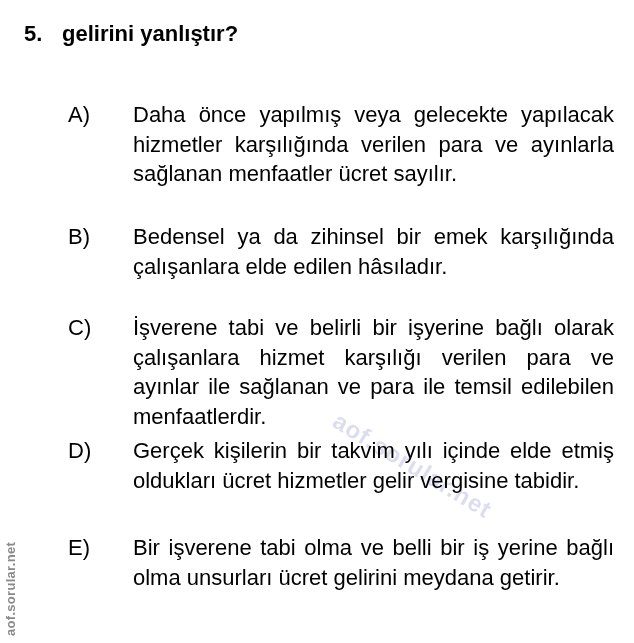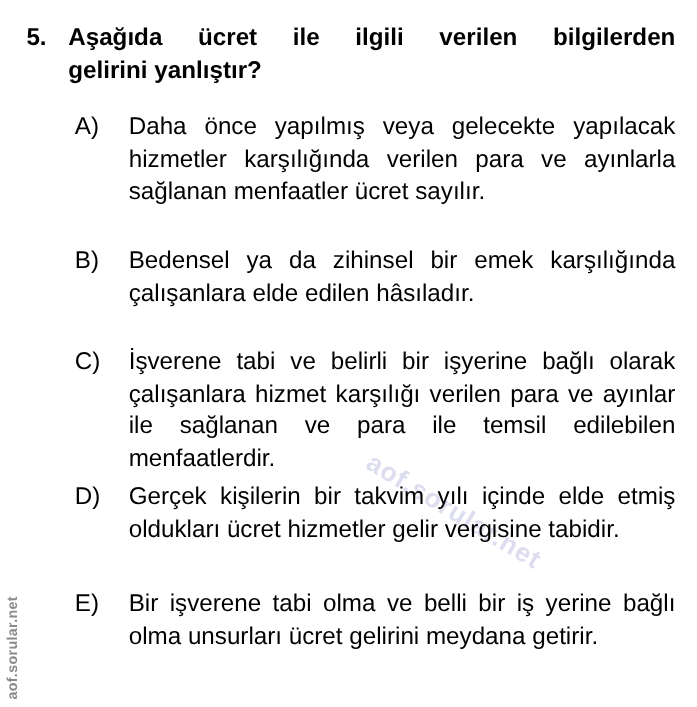--- a/index.html
+++ b/index.html
@@ -55,21 +55,21 @@
     width: 546px;
     font-size: 22px;
     line-height: 29.6px;
   }
   .opt-letter {
     position: absolute;
     left: 0;
     top: 0;
   }
   .opt-text {
-    margin-left: 49px;
+    margin-left: 65px;
     text-align: justify;
     word-spacing: 0;
   }
   .watermark-diag {
     position: absolute;
     left: 335px;
     top: 405px;
     font-size: 24px;
     font-weight: bold;
     color: #d8d8ee;
@@ -94,21 +94,20 @@
   }
 </style>
 </head>
 <body>
 
 <div class="watermark-diag">aof.sorular.net</div>
 
 <div class="question">
   <span class="q-num">5.</span>
   <div class="q-text">
-    <span class="line1">Aşağıda ücret ile ilgili verilen bilgilerden</span>
     <span>gelirini </span><span class="q-emph">yanlıştır</span><span>?</span>
   </div>
 </div>
 
 <div class="options">
   <div class="option" style="top:100px;">
     <span class="opt-letter">A)</span>
     <div class="opt-text">Daha önce yapılmış veya gelecekte yapılacak hizmetler karşılığında verilen para ve ayınlarla sağlanan menfaatler ücret sayılır.</div>
   </div>
   <div class="option" style="top:222px;">

